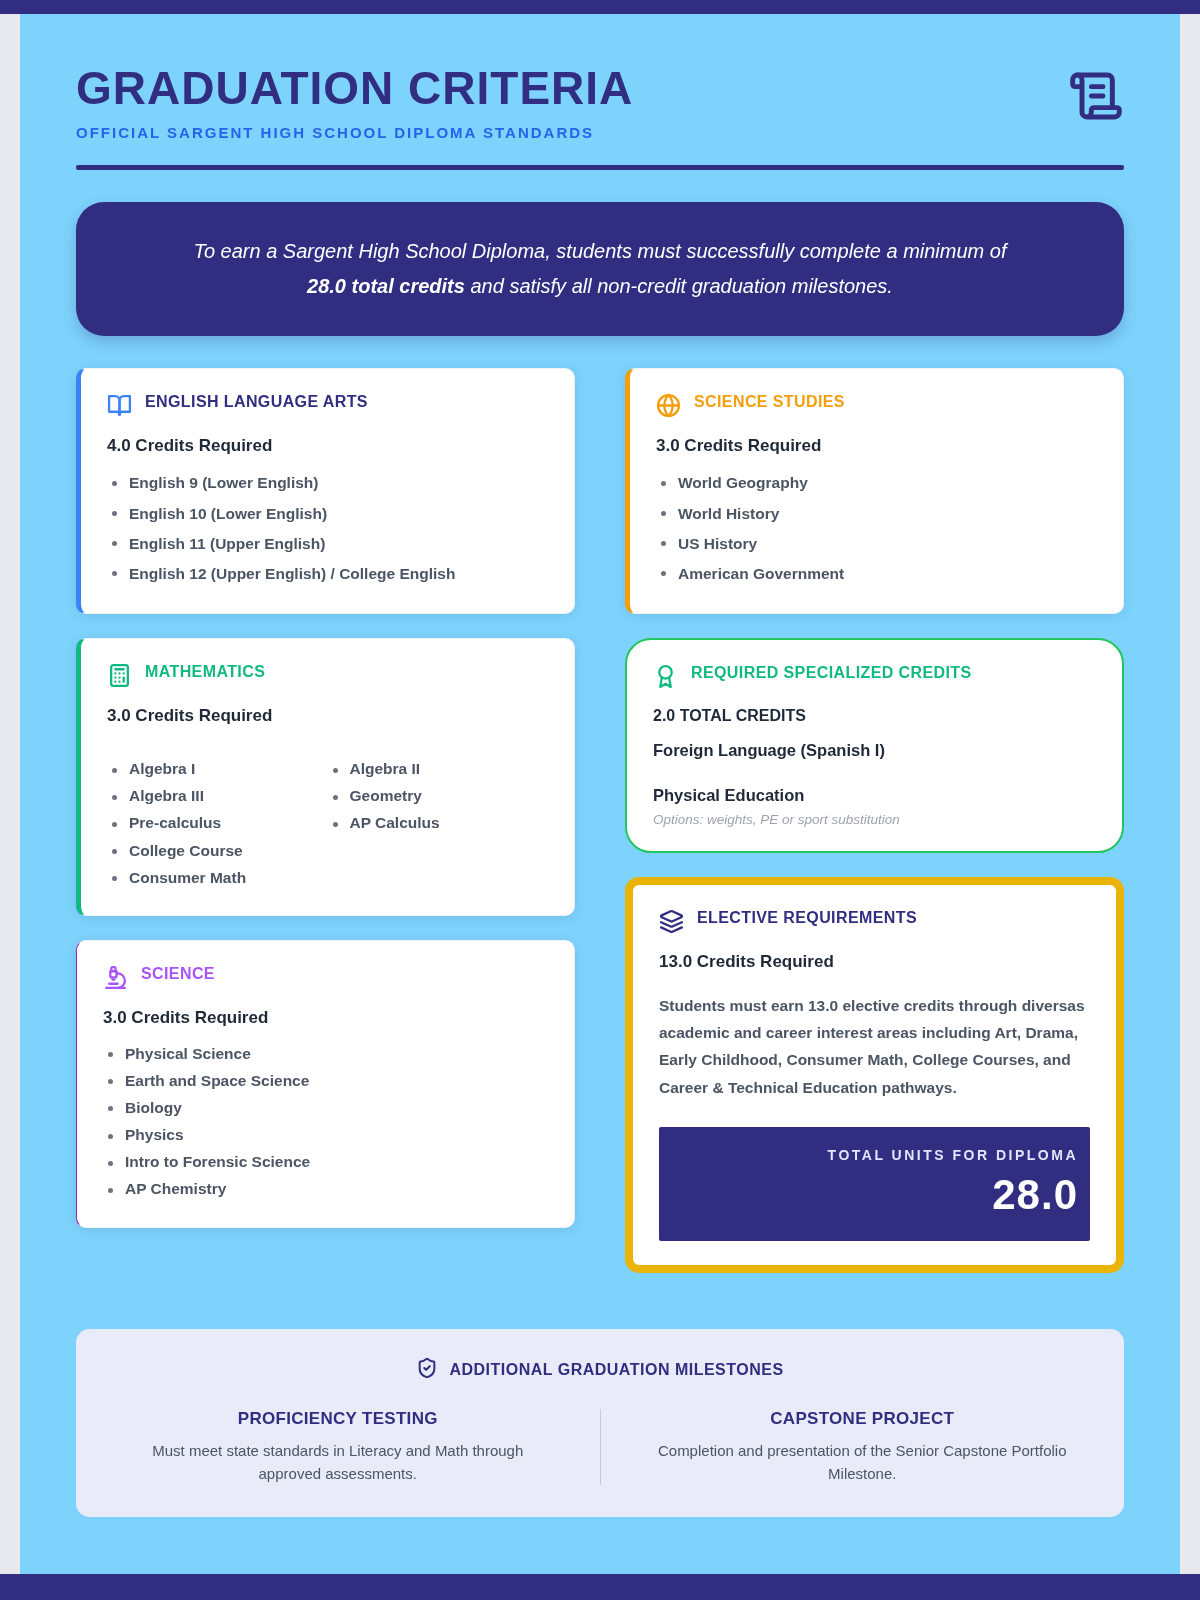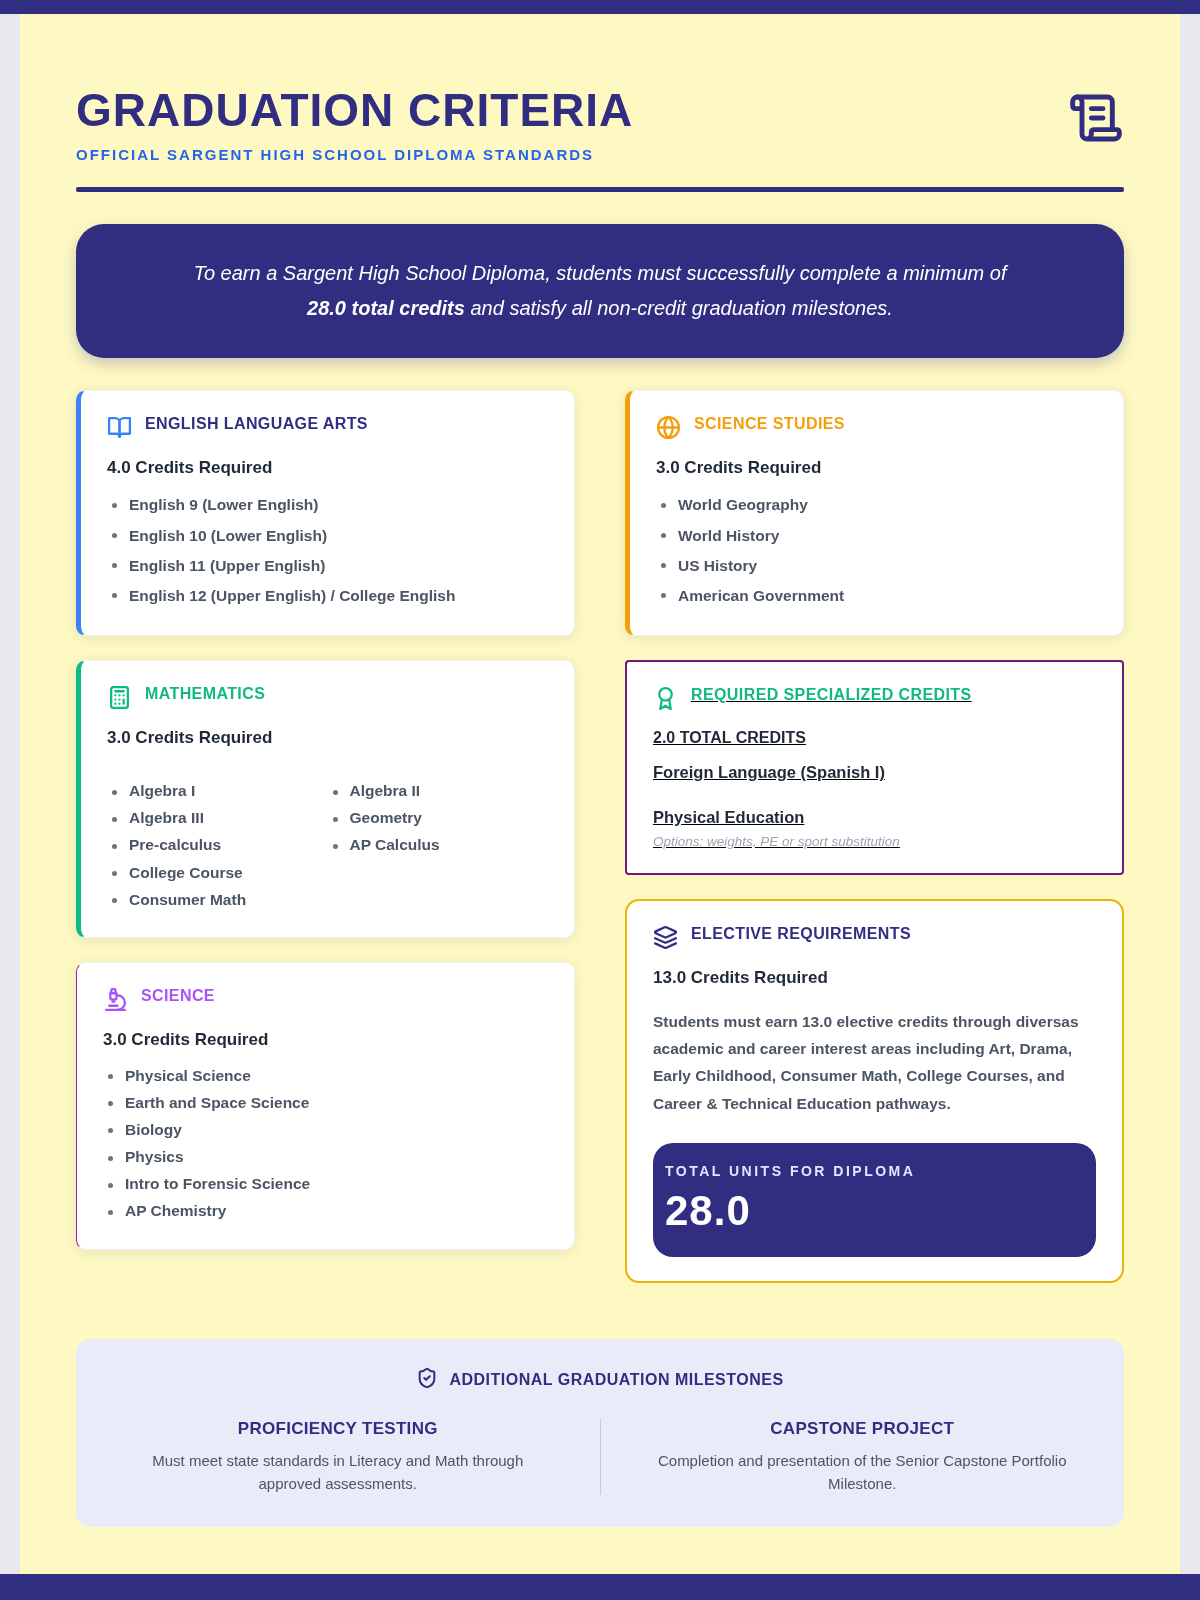--- a/index.html
+++ b/index.html
@@ -10,22 +10,22 @@
     font-family:"Liberation Sans", sans-serif;
     position:relative;
     overflow:hidden;
   }
   .strip { position:absolute; left:0; right:0; background:#312e81; }
   .strip.top { top:0; height:14px; }
   .strip.bottom { bottom:0; height:26px; }
 
   .sheet {
     position:absolute; top:14px; bottom:26px; left:20px; right:20px;
-    background:#fef9c3;
-    padding:72px 56px 0 56px;
+    background:#7dd3fc;
+    padding:50px 56px 0 56px;
   }
 
   
   .header { display:flex; justify-content:space-between; align-items:flex-start; }
   .page-title {
     font-size:46px; font-weight:800; color:#312e81;
     letter-spacing:1px; margin:0; line-height:1.05;
   }
   .page-subtitle {
     font-size:15px; font-weight:bold; color:#2563eb;
@@ -52,22 +52,22 @@
   .card {
     background:#ffffff; border-radius:10px;
     padding:24px 26px;
     box-shadow:0 2px 12px rgba(15,23,42,.10);
     border:1px solid #f1f2f6;
   }
   .card.edge-blue   { border-left:5px solid #3b82f6; }
   .card.edge-green  { border-left:5px solid #10b981; }
   .card.edge-purple { border-left:1px solid #a21caf; }
   .card.edge-orange { border-left:5px solid #f59e0b; }
-  .card.outline-green { border:2px solid #701a75; border-radius:4px; box-shadow:none;text-decoration:underline; }
-  .card.outline-navy  { border:2px solid #eab308; border-radius:14px; box-shadow:none; }
+  .card.outline-green { border:2px solid #22c55e; border-radius:26px; box-shadow:none; }
+  .card.outline-navy  { border:8px solid #eab308; border-radius:14px; box-shadow:none; }
 
   .card-head { display:flex; align-items:flex-start; gap:13px; margin-bottom:14px; }
   .card-head svg { width:25px; height:25px; flex:0 0 auto; }
   .card-title { font-size:16px; font-weight:bold; letter-spacing:.4px; }
 
   .c-navy   { color:#312e81; }
   .c-blue   { color:#3b82f6; }
   .c-green  { color:#10b981; }
   .c-purple { color:#a855f7; }
   .c-orange { color:#f59e0b; }
@@ -93,22 +93,22 @@
   .spec-item { font-size:16.5px; font-weight:bold; color:#1f2937; }
   .spec-item + .spec-item { margin-top:26px; }
   .spec-note { font-size:13.5px; font-style:italic; color:#9ca3af; margin-top:7px; }
 
   
   .elective-desc {
     font-size:15.5px; font-weight:bold; color:#4b5563;
     line-height:1.75; margin:20px 0 26px 0;
   }
   .total-box {
-    background:#312e81; border-radius:20px; color:#ffffff;
-    text-align:left; padding:20px 12px 22px 12px;
+    background:#312e81; border-radius:2px; color:#ffffff;
+    text-align:right; padding:20px 12px 22px 12px;
   }
   .total-label { font-size:14px; font-weight:bold; letter-spacing:2.5px; color:#e0e7ff; }
   .total-value { font-size:42px; font-weight:800; margin-top:8px; letter-spacing:1px; }
 
   
   .milestones {
     background:#e9ecf8; border-radius:14px;
     margin-top:56px; padding:28px 44px 32px 44px;
   }
   .m-head { display:flex; align-items:center; justify-content:center; gap:11px; color:#312e81; }

